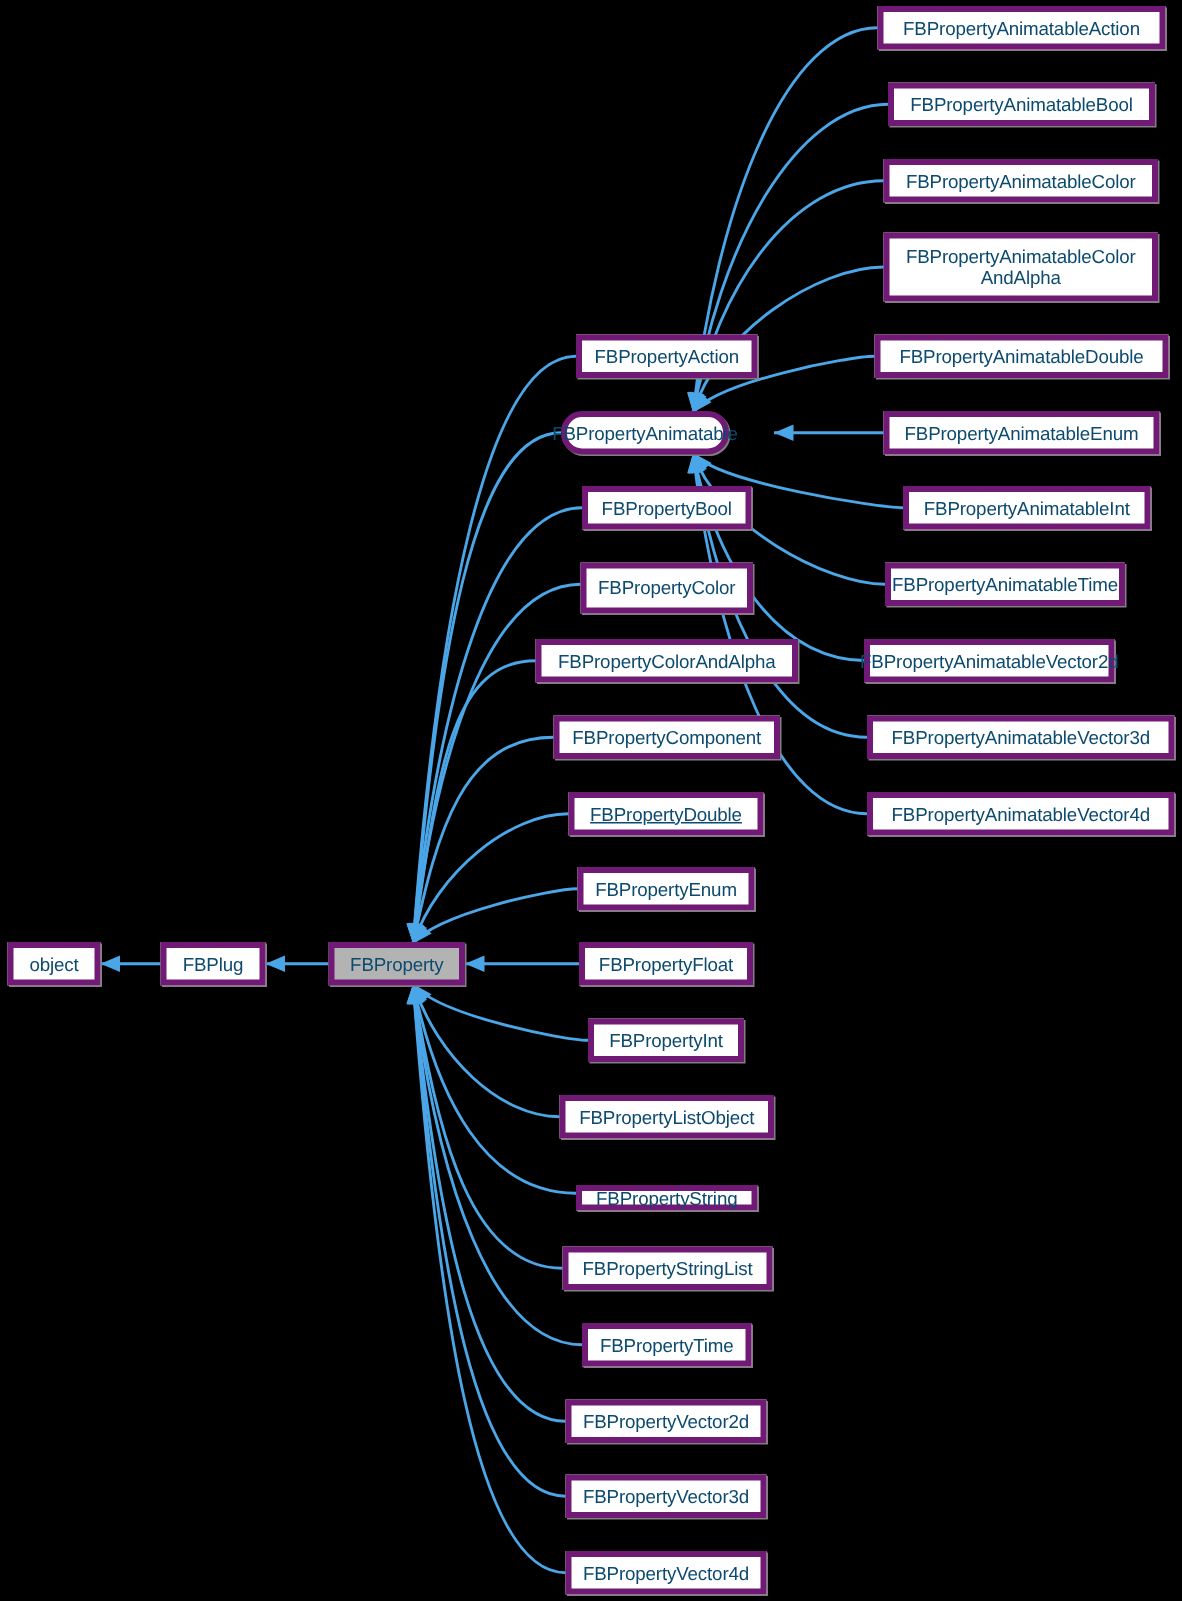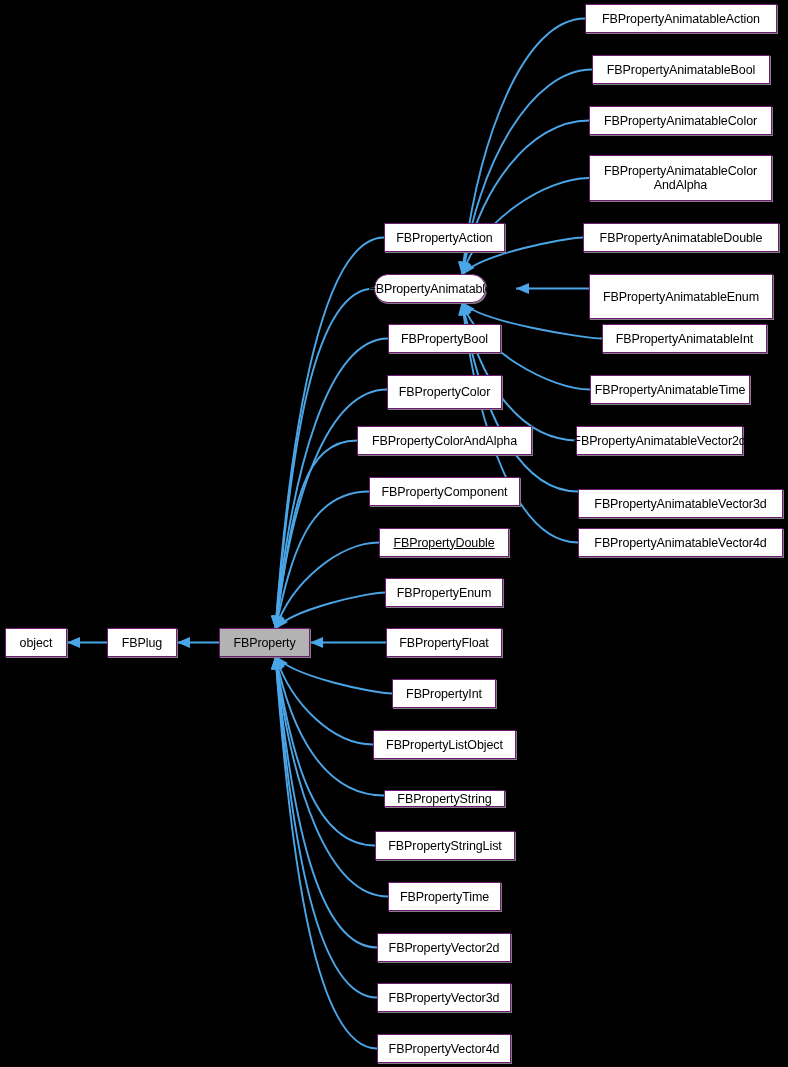--- a/index.html
+++ b/index.html
@@ -20,23 +20,23 @@
     left: 0;
     top: 0;
     width: 788px;
     height: 1067px;
     pointer-events: none;
   }
   .node {
     position: absolute;
     box-sizing: border-box;
     background: #ffffff;
-    border: 1px solid #701a75;
+    border: 4px solid #701a75;
     box-shadow: 1px 1px 0 0 #808080;
-    color: #000000;
+    color: #0c4a6e;
     font-size: 12.5px;
     line-height: 14px;
     display: flex;
     align-items: center;
     justify-content: center;
     text-align: center;
     white-space: pre-line;
     letter-spacing: -0.1px;
     z-index: 5;
   }
@@ -130,20 +130,20 @@
       <div class="node" style="left: 388px; top: 882px; width: 113px; height: 29px;">FBPropertyTime</div>
       <div class="node" style="left: 377px; top: 933px; width: 134px; height: 29px;">FBPropertyVector2d</div>
       <div class="node" style="left: 377px; top: 983px; width: 134px; height: 29px;">FBPropertyVector3d</div>
       <div class="node" style="left: 377px; top: 1034px; width: 134px; height: 29px;">FBPropertyVector4d</div>
       <div class="node" style="left: 585px; top: 4px; width: 192px; height: 29px;">FBPropertyAnimatableAction</div>
       <div class="node" style="left: 592px; top: 55px; width: 178px; height: 29px;">FBPropertyAnimatableBool</div>
       <div class="node" style="left: 589px; top: 106px; width: 183px; height: 29px;">FBPropertyAnimatableColor</div>
       <div class="node" style="left: 589px; top: 155px; width: 183px; height: 46px;">FBPropertyAnimatableColor
 AndAlpha</div>
       <div class="node" style="left: 583px; top: 223px; width: 196px; height: 29px;">FBPropertyAnimatableDouble</div>
-      <div class="node" style="left: 589px; top: 274px; width: 184px; height: 45px;">FBPropertyAnimatableEnum</div>
+      <div class="node" style="left: 589px; top: 274px; width: 184px; height: 29px;">FBPropertyAnimatableEnum</div>
       <div class="node" style="left: 602px; top: 324px; width: 165px; height: 29px;">FBPropertyAnimatableInt</div>
       <div class="node" style="left: 590px; top: 375px; width: 160px; height: 29px;">FBPropertyAnimatableTime</div>
       <div class="node" style="left: 576px; top: 426px; width: 167px; height: 29px;">FBPropertyAnimatableVector2d</div>
-      <div class="node" style="left: 578px; top: 477px; width: 205px; height: 29px; margin-top: 12px;">FBPropertyAnimatableVector3d</div>
+      <div class="node" style="left: 578px; top: 477px; width: 205px; height: 29px;">FBPropertyAnimatableVector3d</div>
       <div class="node" style="left: 578px; top: 528px; width: 205px; height: 29px;">FBPropertyAnimatableVector4d</div>
     </div>
 </div>
 
 </body></html>

